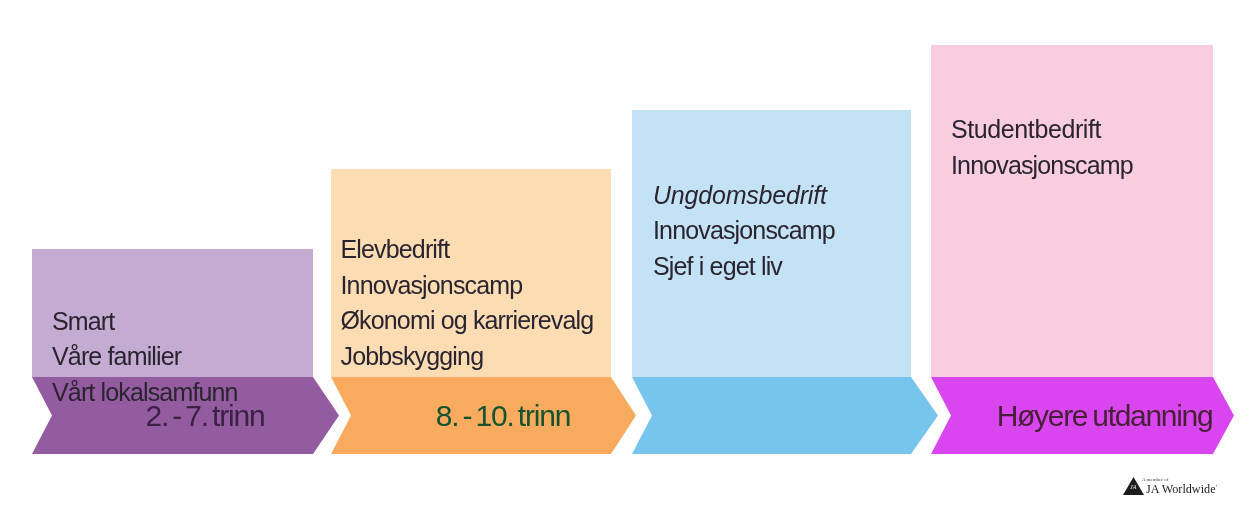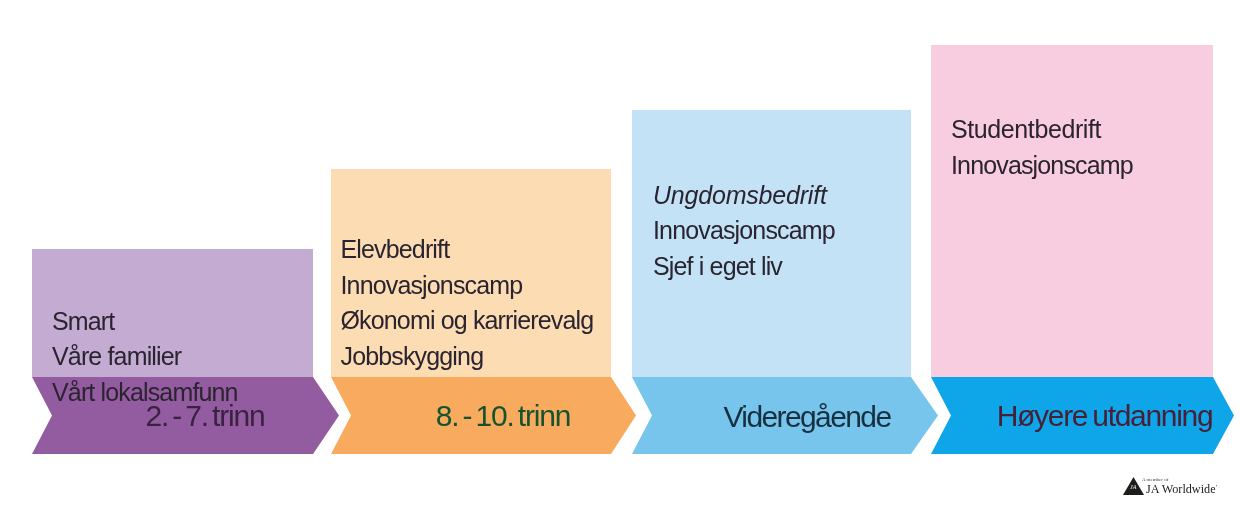--- a/index.html
+++ b/index.html
@@ -21,23 +21,23 @@
 <div class="banner" style="left:32px;width:307px;background:#945ca0;
   clip-path:polygon(0 0,281px 0,307px 38.5px,281px 77px,0 77px,20px 38.5px);">
   <span class="t" style="color:#3a2142;letter-spacing:-1.2px;word-spacing:-3px;position:relative;left:-2.5px;">2. - 7. trinn</span>
   </div>
 <div class="banner" style="left:331px;width:305px;background:#f8ab5e;
   clip-path:polygon(0 0,280px 0,305px 38.5px,280px 77px,0 77px,20px 38.5px);">
   <span class="t" style="color:#14532d;letter-spacing:-1.2px;word-spacing:-3px;position:relative;left:-2.5px;">8. - 10. trinn</span>
   </div>
 <div class="banner" style="left:632px;width:306px;background:#77c5ec;
   clip-path:polygon(0 0,279px 0,306px 38.5px,279px 77px,0 77px,20px 38.5px);">
-  <span class="t" style="color:#16303f;line-height:34.5px;position:relative;top:1.5px;"><span style="letter-spacing:-1.6px;">Videregående</span><br></span>
+  <span class="t" style="color:#16303f;line-height:34.5px;position:relative;top:1.5px;"><br></span>
   </div>
-<div class="banner" style="left:931px;width:303px;background:#0ea5e9;
+<div class="banner" style="left:931px;width:303px;background:#d946ef;
   clip-path:polygon(0 0,282px 0,303px 38.5px,282px 77px,0 77px,20px 38.5px);">
   <span class="t" style="color:#471f36;letter-spacing:-1.3px;word-spacing:-2px;">Høyere utdanning</span>
   </div>
 
 <div class="btxt" id="t1" style="left:52px;top:259.5px;">Smart<br>Våre familier<br>Vårt lokalsamfunn</div>
 <div class="btxt" id="t2" style="left:340.5px;top:188px;">Elevbedrift<br>Innovasjonscamp<br>Økonomi og karrierevalg<br>Jobbskygging</div>
 <div class="btxt" id="t3" style="left:653px;top:133.5px;"><span style="letter-spacing:-0.2px;font-style:italic;">Ungdomsbedrift</span><br>Innovasjonscamp<br>Sjef i eget liv</div>
 <div class="btxt" id="t4" style="left:951px;top:68px;"><span style="letter-spacing:-0.4px;">Studentbedrift</span><br>Innovasjonscamp</div>
 
 <div style="position:absolute;left:1123px;top:475px;width:117px;height:28px;">

